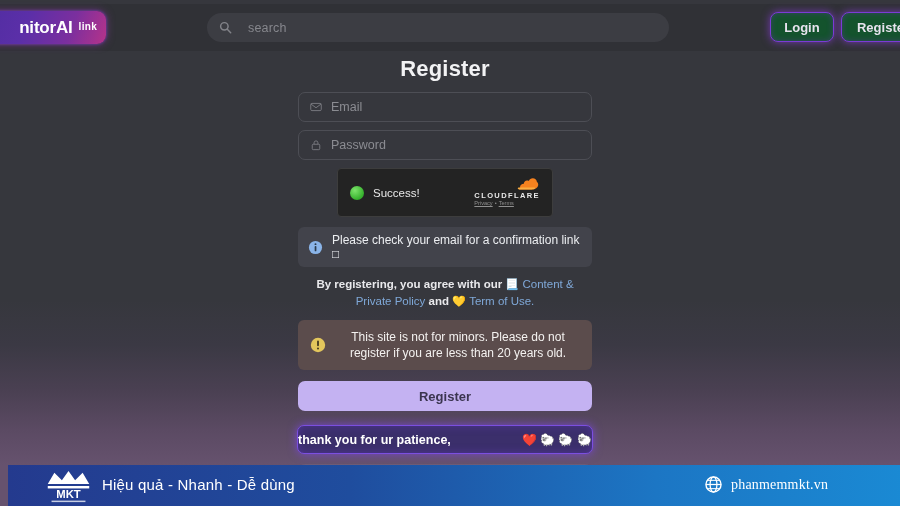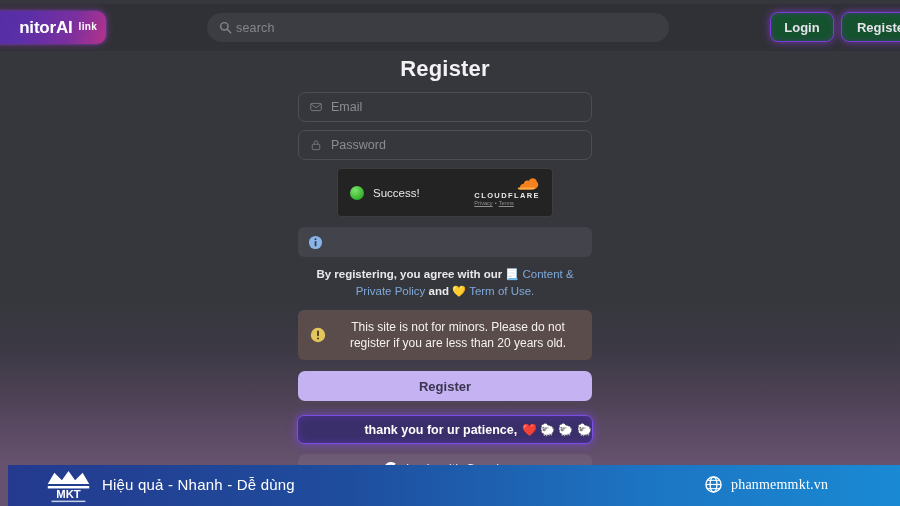--- a/index.html
+++ b/index.html
@@ -72,21 +72,21 @@
     position: absolute;
     left: 207px;
     top: 9px;
     width: 462px;
     height: 29px;
     background: #3c3d43;
     border-radius: 15px;
     display: flex;
     align-items: center;
     padding: 0 12px;
-    gap: 4px;
+    gap: 16px;
   }
   .search-ic { width: 13px; height: 13px; flex: 0 0 auto; opacity: .75; }
   .search-ph {
     color: #86878d;
     font-size: 12.5px;
     letter-spacing: .2px;
   }
 
   .authbtn {
     position: absolute;
@@ -224,21 +224,21 @@
     margin-bottom: 14px;
   }
 
   .btn-thanks {
     width: 296px; height: 29px;
     background: #3b2f6b;
     border: 1.5px solid #7b4fe0;
     border-radius: 7px;
     box-shadow: 0 0 10px rgba(125,70,230,.8), inset 0 0 8px rgba(110,60,210,.4);
     color: #ffffff; font-size: 12.5px; font-weight: 700;
-    display: flex; align-items: center; justify-content: flex-end; gap: 5px;
+    display: flex; align-items: center; justify-content: space-between; gap: 5px;
     cursor: pointer;
     margin: 0 -1px 10px;
   }
   .btn-thanks .emoji { font-size: 12px; }
 
   .btn-google {
     width: 294px; height: 30px;
     background: rgba(255,255,255,0.06);
     border: none; border-radius: 7px;
     color: #f0eef4; font-size: 12.5px; font-weight: 500;
@@ -327,20 +327,21 @@
         </div>
       </div>
     </div>
 
     <div class="alert-info">
       <svg class="info-ic" viewBox="0 0 16 16">
         <circle cx="8" cy="8" r="7" fill="#8ab4e8"></circle>
         <circle cx="8" cy="4.4" r="1.05" fill="#2b3a4b"></circle>
         <rect x="7.1" y="6.4" width="1.85" height="5.6" rx=".9" fill="#2b3a4b"></rect>
       </svg>
+      <span class="alert-info-text">Please check your email for a confirmation link □</span>
     </div>
 
     <div class="terms">
       <span>By registering, you agree with our</span>
       <span class="emoji">📃</span>
       <span class="lnk">Content &amp; Private Policy</span>
       <span>and</span>
       <span class="emoji">💛</span>
       <span class="lnk">Term of Use.</span>
     </div>

